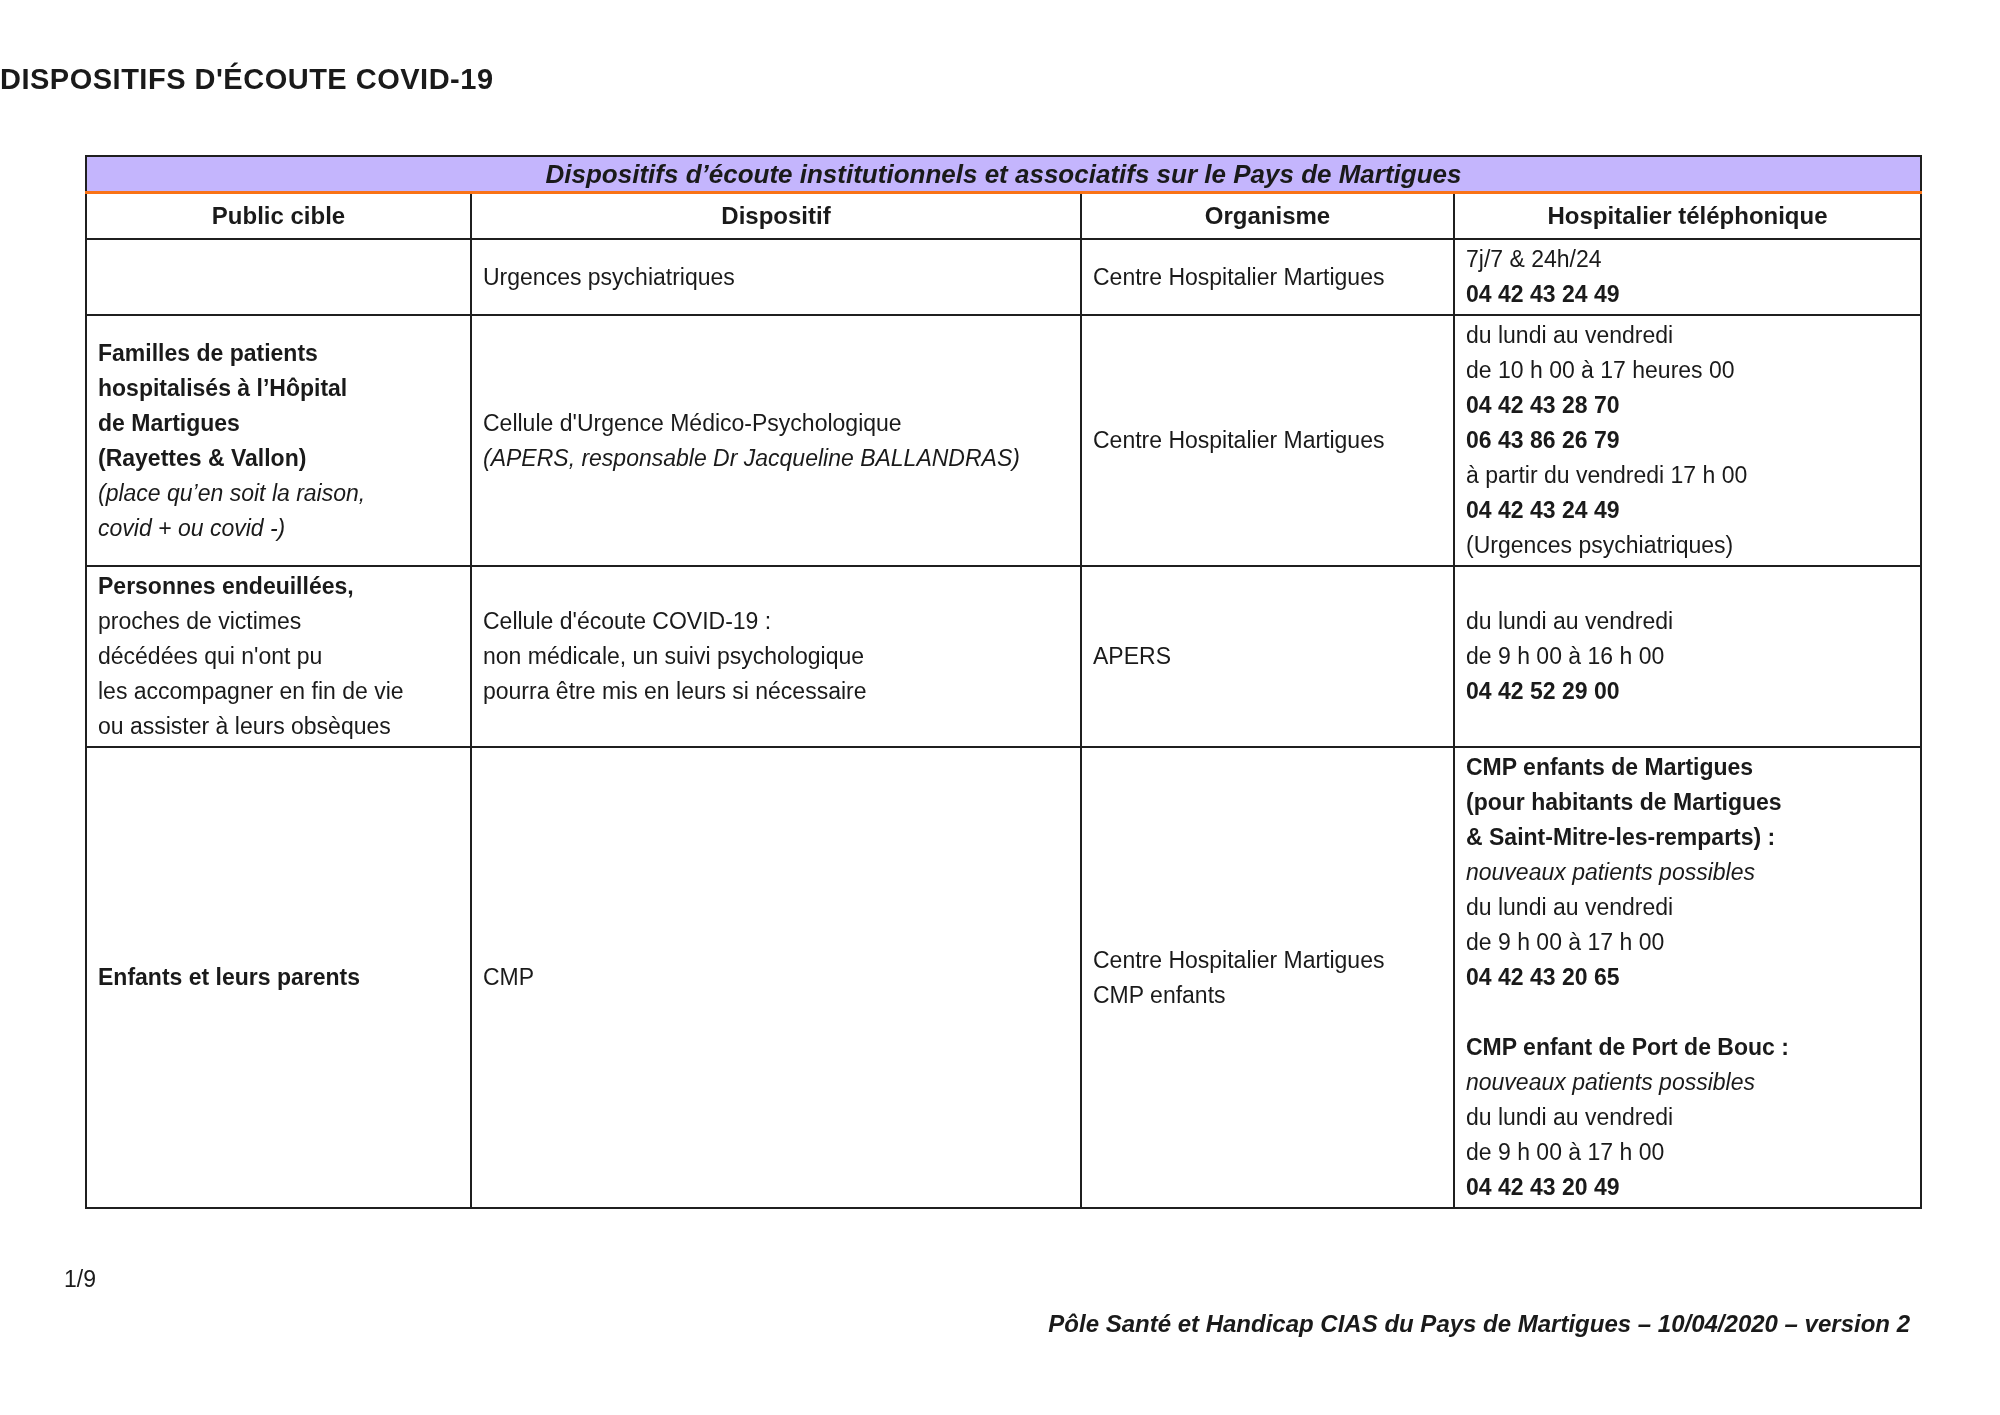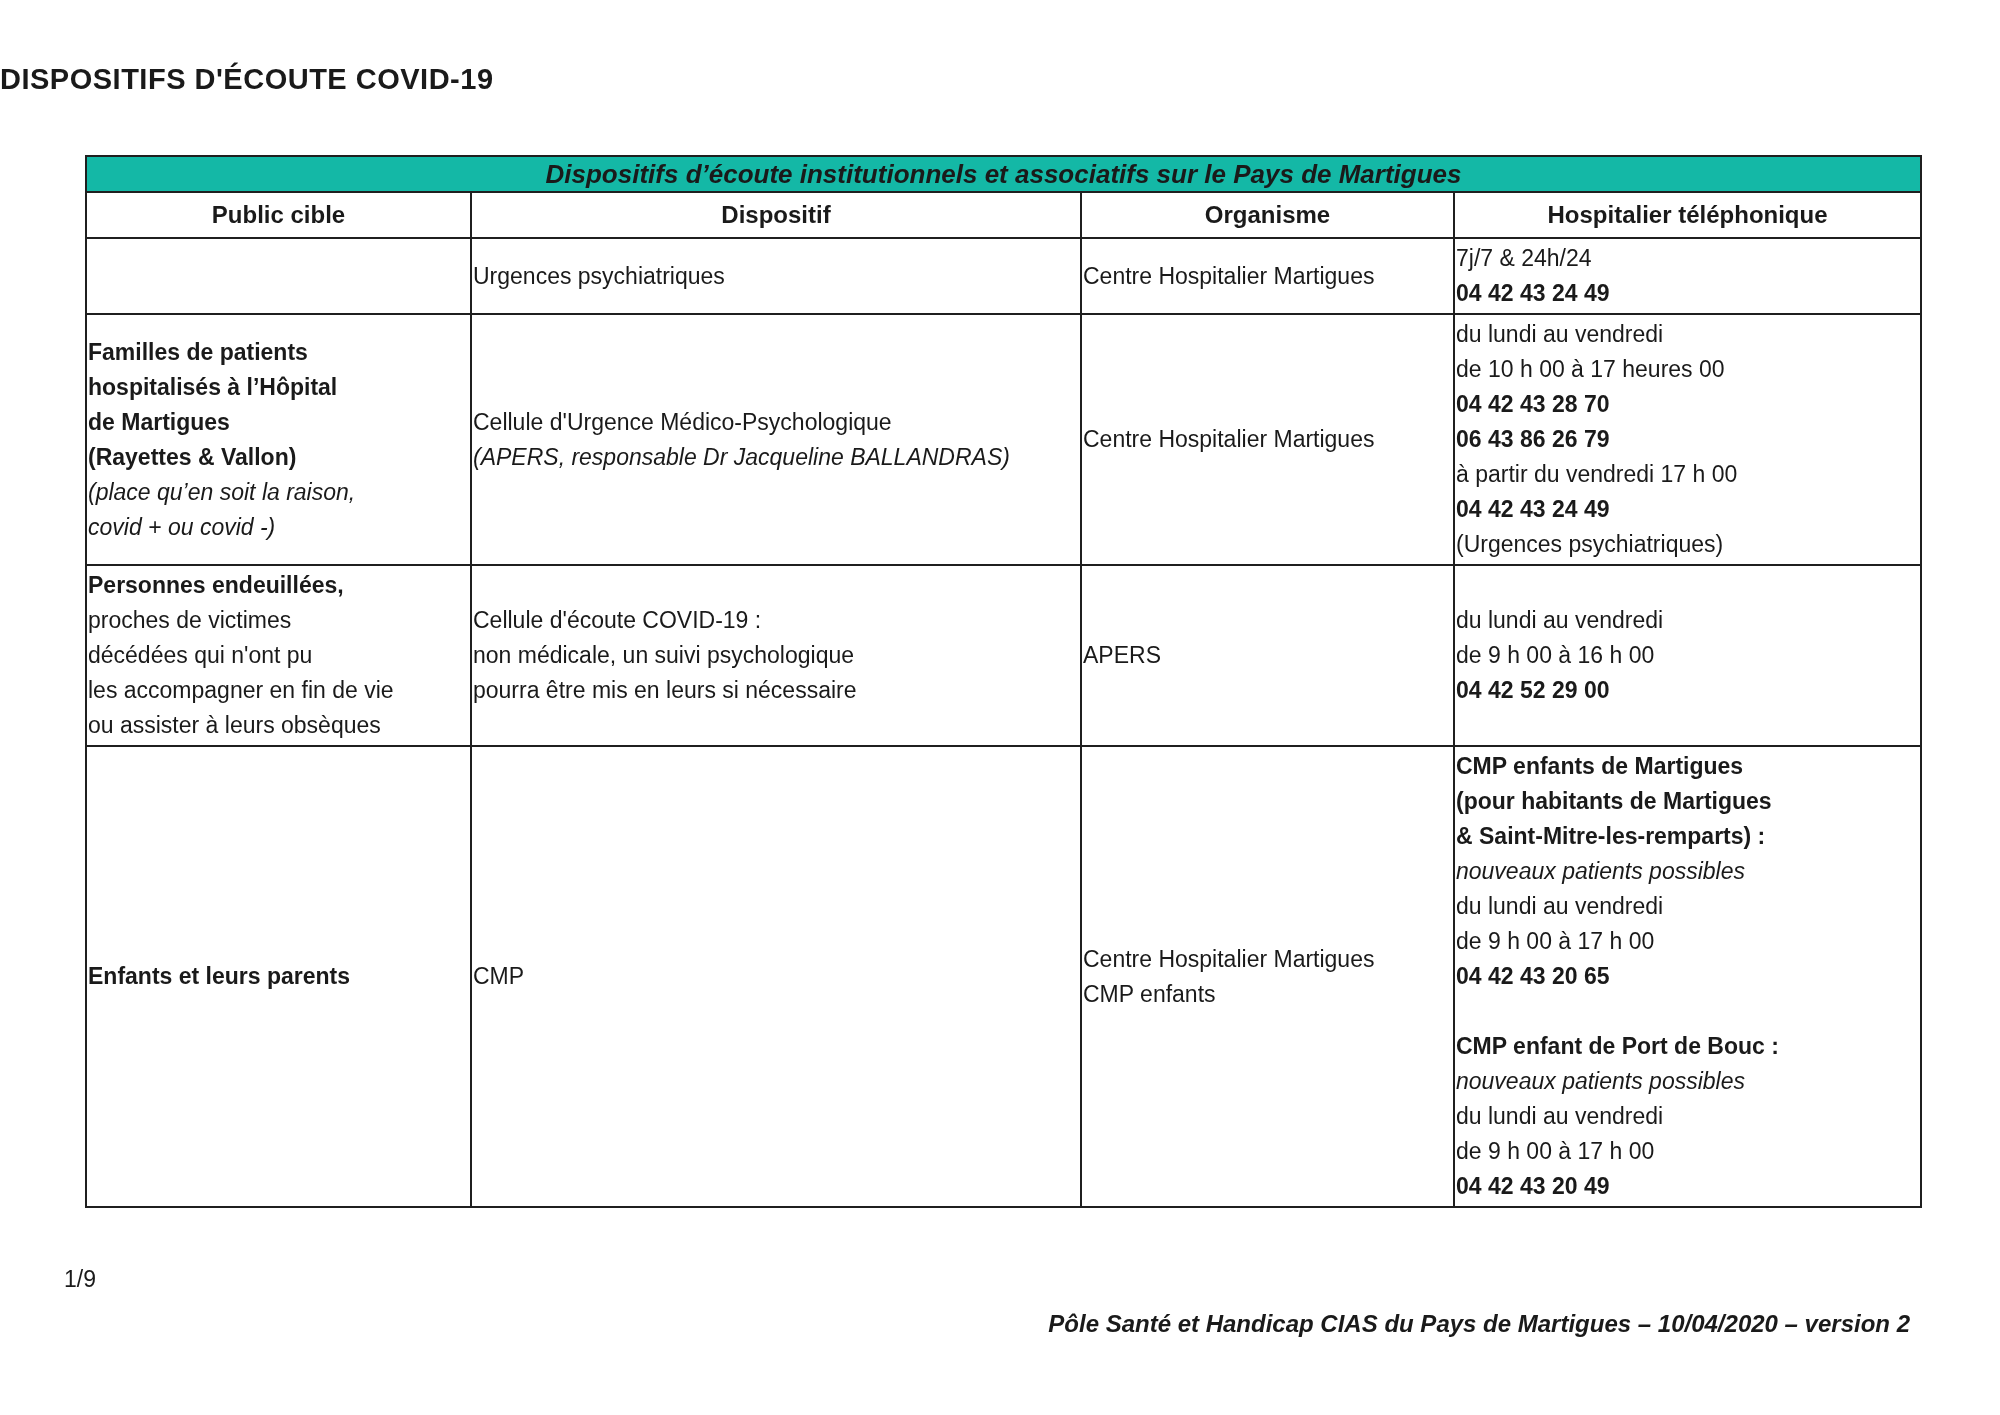--- a/index.html
+++ b/index.html
@@ -11,30 +11,30 @@
   .doc-title{
     position:absolute;top:63px;left:0;width:100%;
     text-align:left;font-size:29px;font-weight:bold;letter-spacing:0.5px;
   }
   table.main-table{
     position:absolute;left:85px;top:155px;width:1835px;
     border-collapse:collapse;table-layout:fixed;
   }
   table.main-table td, table.main-table th{
     border:2px solid #1f1f1f;
-    padding:2px 1px;
+    padding:2px 11px;
     vertical-align:middle;
     overflow:hidden;
   }
   tr.caption-row td{
-    background:#14b8a6;
+    background:#c4b5fd;
     text-align:center;
     font-size:26px;font-weight:bold;font-style:italic;
     height:34px;
-    border-bottom:1px solid #f97316;
+    border-bottom:3px solid #f97316;
     padding:0 0;
   }
   thead th{
     font-size:24px;font-weight:bold;text-align:center;height:40px;
     background:#ffffff;
   }
   tbody tr:nth-child(1){height:70px;}
   tbody tr:nth-child(2){height:248px;}
   tbody tr:nth-child(3){height:175px;}
   tbody tr:nth-child(4){height:452px;}

